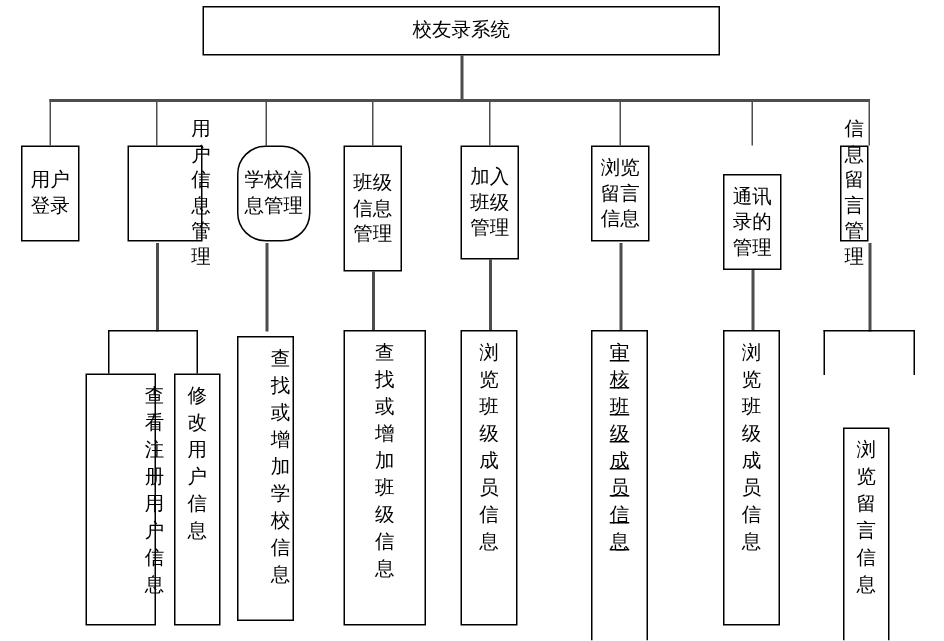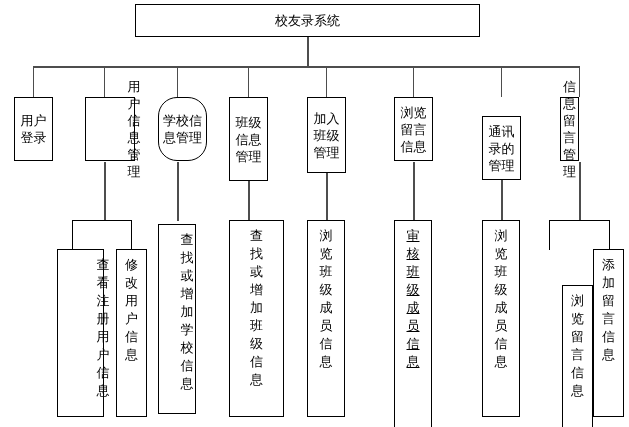--- a/index.html
+++ b/index.html
@@ -162,17 +162,14 @@
   </div>
 
   <div class="node vert" style="left:482px; top:220px; width:38px; height:197px;">
     <span class="txt">浏览班级成员信息</span>
   </div>
 
   <div class="node vert" style="left:562px; top:249px; width:31px; height:161px;margin-top:36px;">
     <span class="txt">浏览留言信息</span>
   </div>
 
-  <div class="node vert" style="left:593px; top:249px; width:31px; height:168px;">
-    <span class="txt">添加留言信息</span>
-  </div>
 
 </div>
 
 </body></html>

